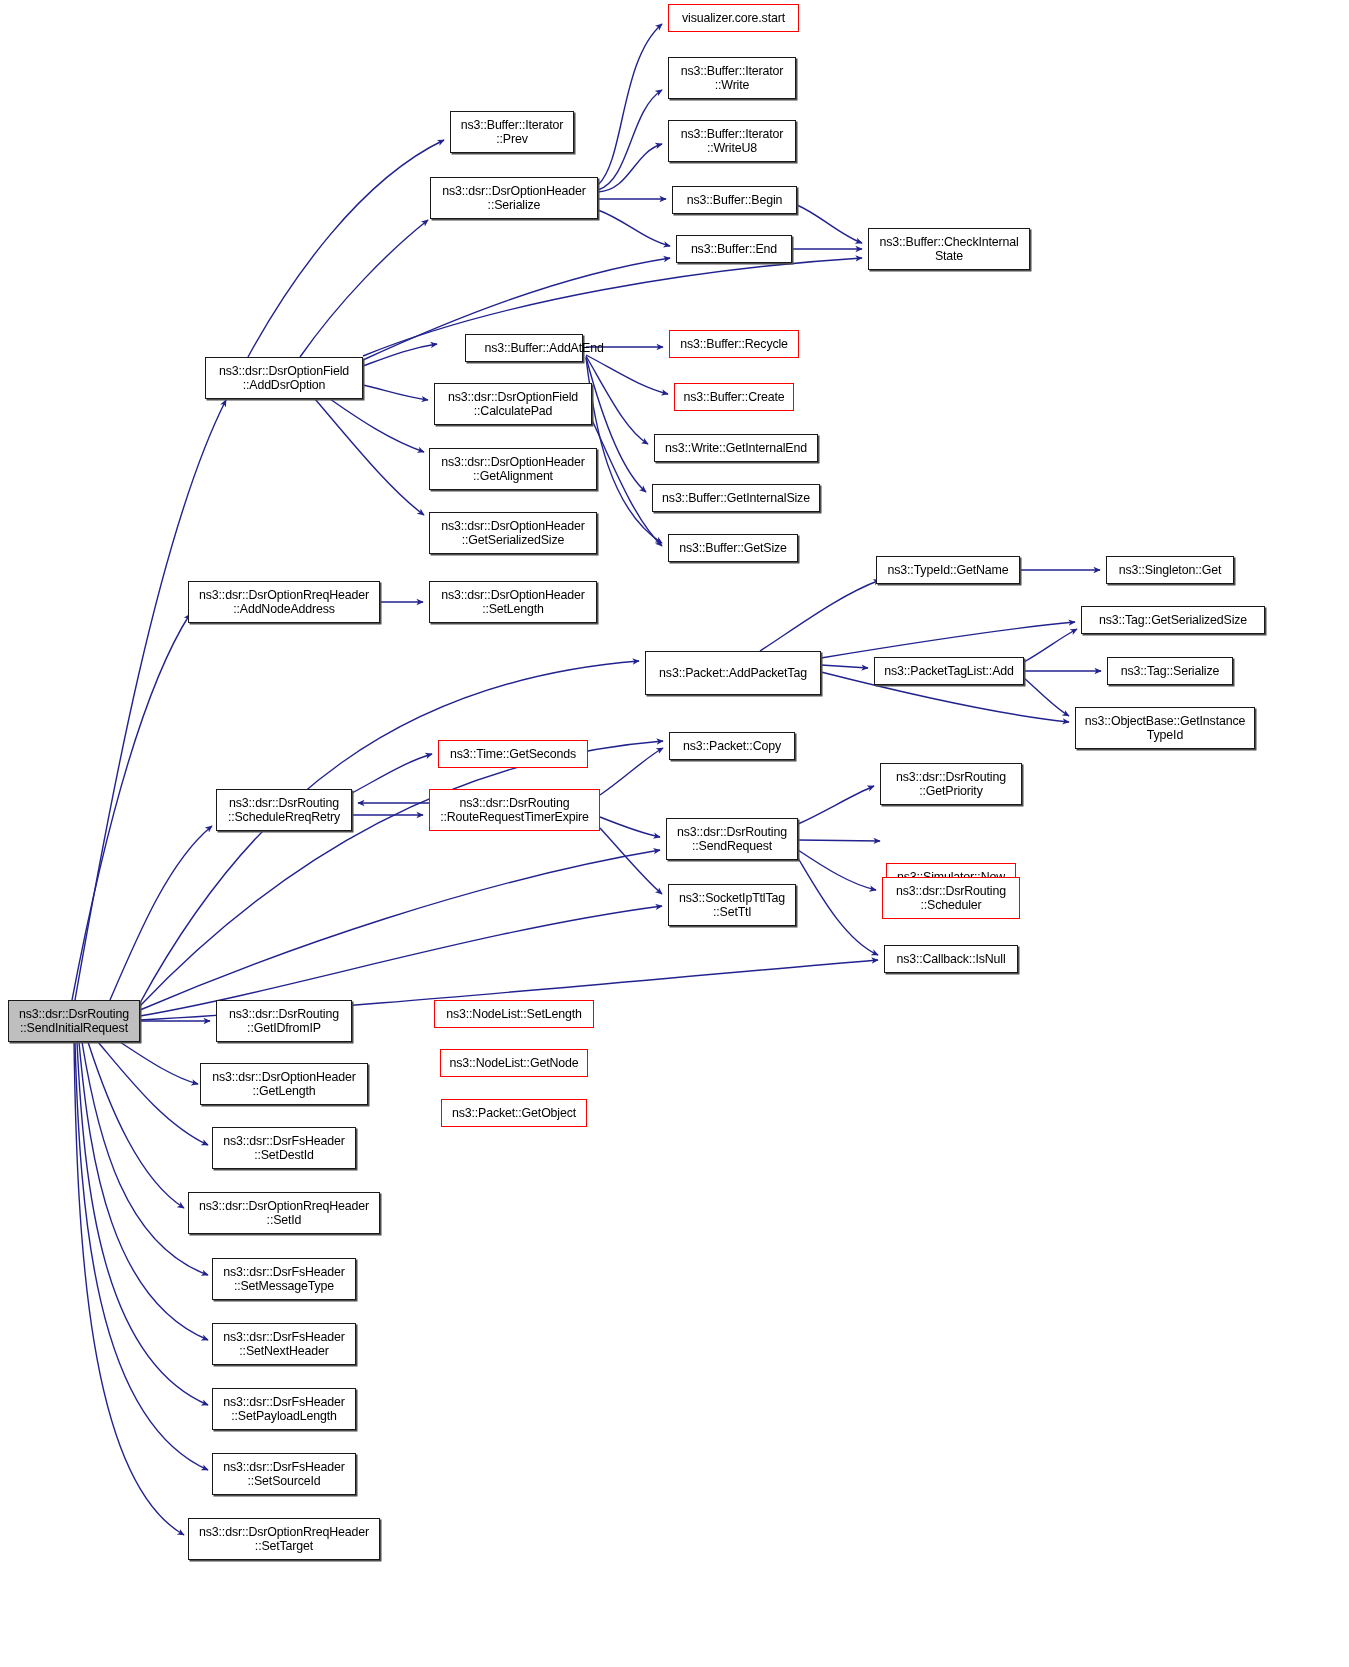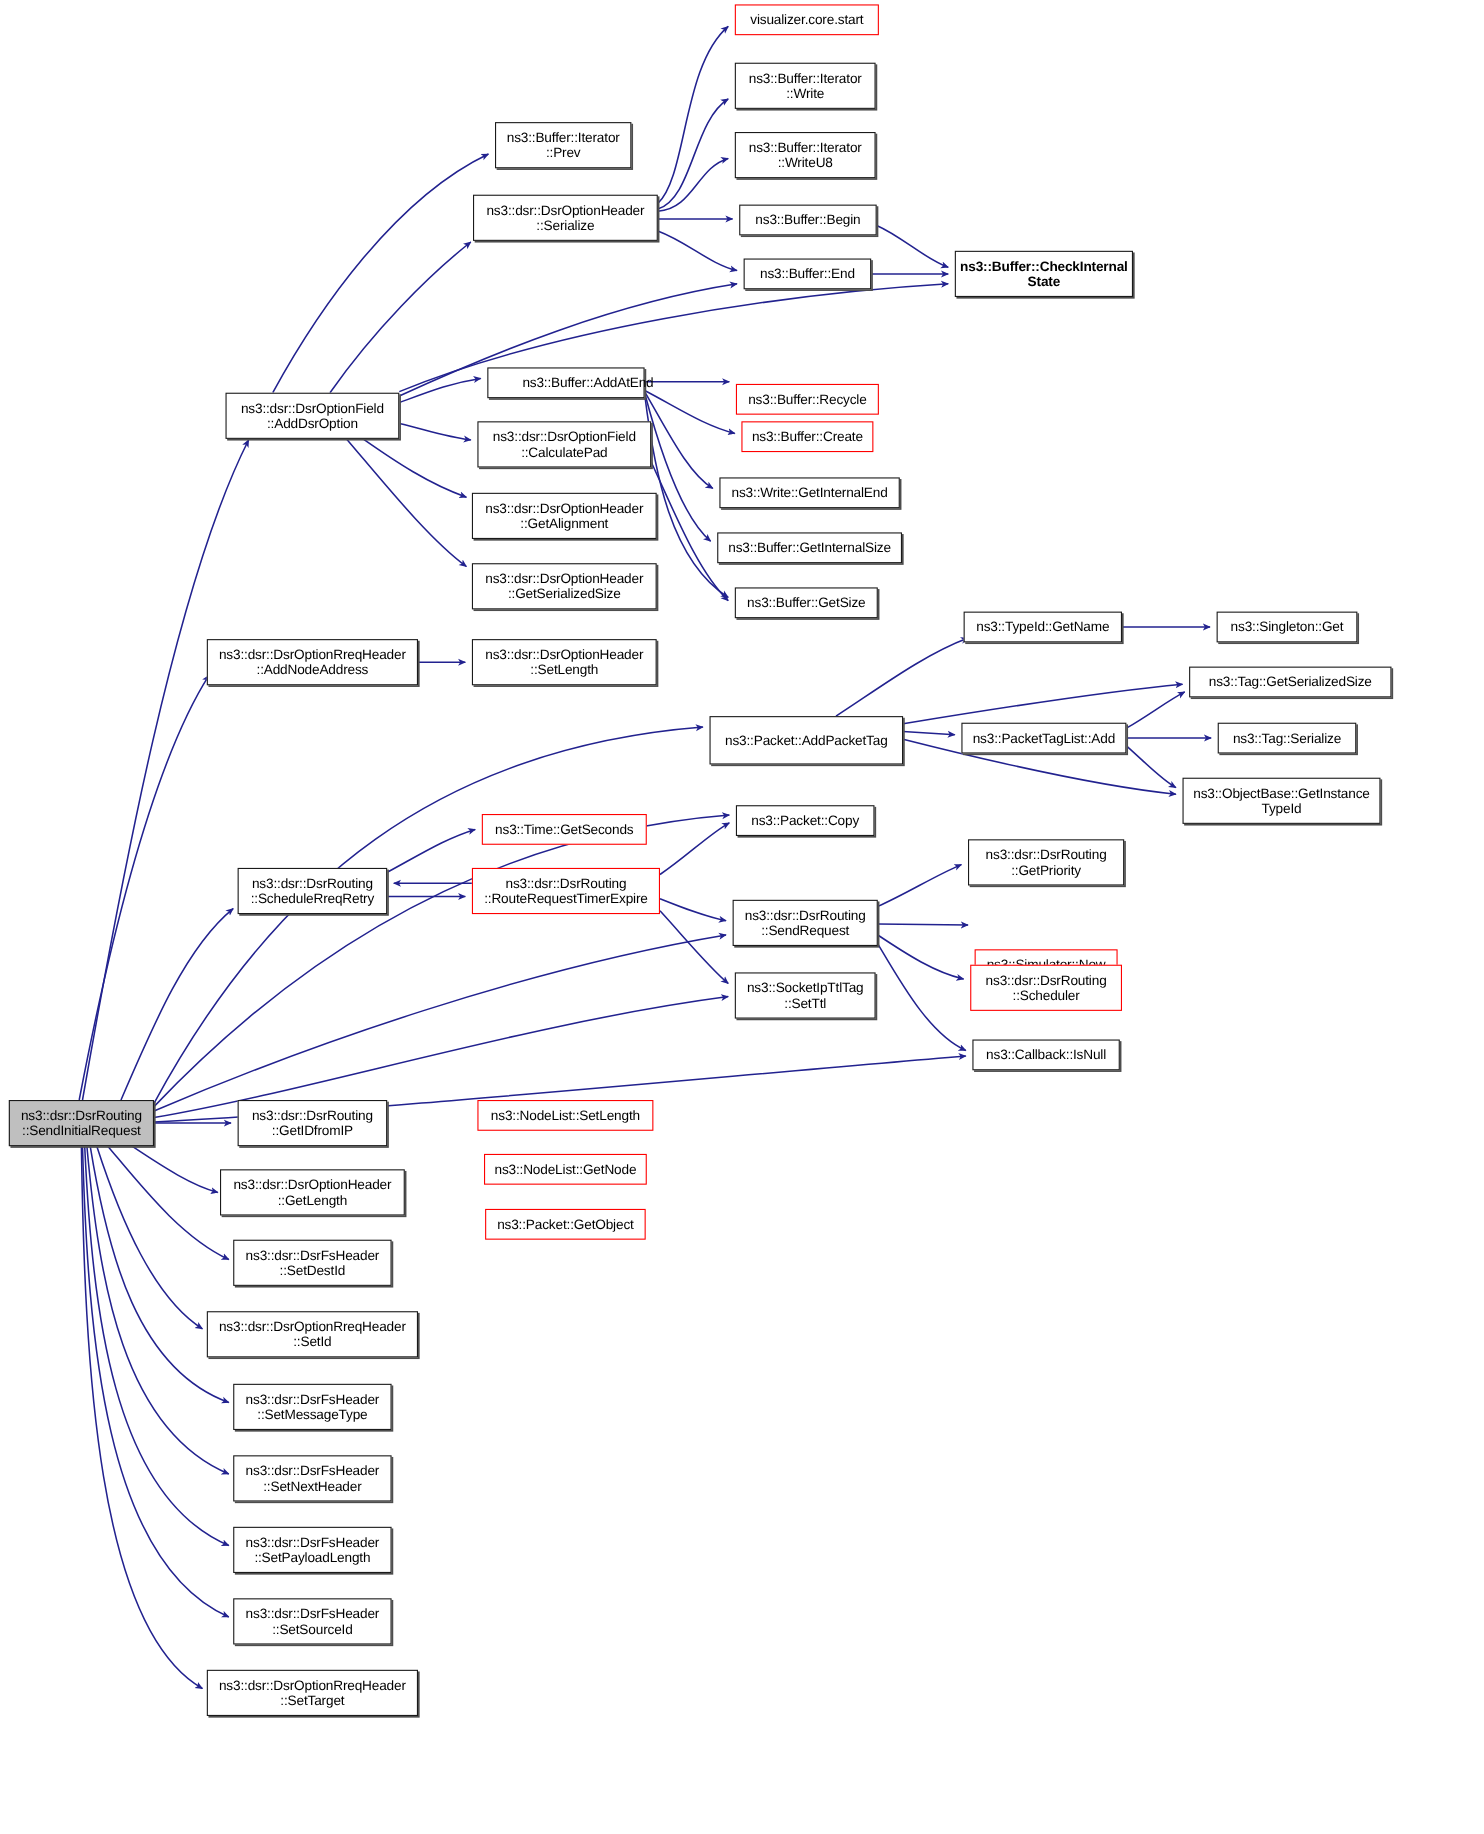--- a/index.html
+++ b/index.html
@@ -125,26 +125,26 @@
       <div class="node" style="left: 668px; top: 57px; width: 128px; height: 42px;">ns3::Buffer::Iterator
 ::Write</div>
       <div class="node" style="left: 668px; top: 120px; width: 128px; height: 42px;">ns3::Buffer::Iterator
 ::WriteU8</div>
       <div class="node" style="left: 450px; top: 111px; width: 124px; height: 42px;">ns3::Buffer::Iterator
 ::Prev</div>
       <div class="node" style="left: 430px; top: 177px; width: 168px; height: 42px;">ns3::dsr::DsrOptionHeader
 ::Serialize</div>
       <div class="node" style="left: 672px; top: 186px; width: 125px; height: 28px;">ns3::Buffer::Begin</div>
       <div class="node" style="left: 676px; top: 235px; width: 116px; height: 28px;">ns3::Buffer::End</div>
-      <div class="node" style="left: 868px; top: 228px; width: 162px; height: 42px; font-weight: bold;">ns3::Buffer::CheckInternal
+      <div class="node" style="left: 868px; top: 228px; width: 162px; height: 42px;">ns3::Buffer::CheckInternal
 State</div>
       <div class="node" style="left: 205px; top: 357px; width: 158px; height: 42px;">ns3::dsr::DsrOptionField
 ::AddDsrOption</div>
-      <div class="node" style="left: 443px; top: 334px; width: 143px; height: 28px; padding-left: 43px;">ns3::Buffer::AddAtEnd</div>
-      <div class="node red" style="left: 669px; top: 349px; width: 130px; height: 28px;">ns3::Buffer::Recycle</div>
+      <div class="node" style="left: 465px; top: 334px; width: 118px; height: 28px; padding-left: 43px;">ns3::Buffer::AddAtEnd</div>
+      <div class="node red" style="left: 669px; top: 330px; width: 130px; height: 28px;">ns3::Buffer::Recycle</div>
       <div class="node red" style="left: 674px; top: 383px; width: 120px; height: 28px;">ns3::Buffer::Create</div>
       <div class="node" style="left: 434px; top: 383px; width: 158px; height: 42px;">ns3::dsr::DsrOptionField
 ::CalculatePad</div>
       <div class="node" style="left: 654px; top: 434px; width: 164px; height: 28px;">ns3::Write::GetInternalEnd</div>
       <div class="node" style="left: 429px; top: 448px; width: 168px; height: 42px;">ns3::dsr::DsrOptionHeader
 ::GetAlignment</div>
       <div class="node" style="left: 652px; top: 484px; width: 168px; height: 28px;">ns3::Buffer::GetInternalSize</div>
       <div class="node" style="left: 429px; top: 512px; width: 168px; height: 42px;">ns3::dsr::DsrOptionHeader
 ::GetSerializedSize</div>
       <div class="node" style="left: 668px; top: 534px; width: 130px; height: 28px;">ns3::Buffer::GetSize</div>

